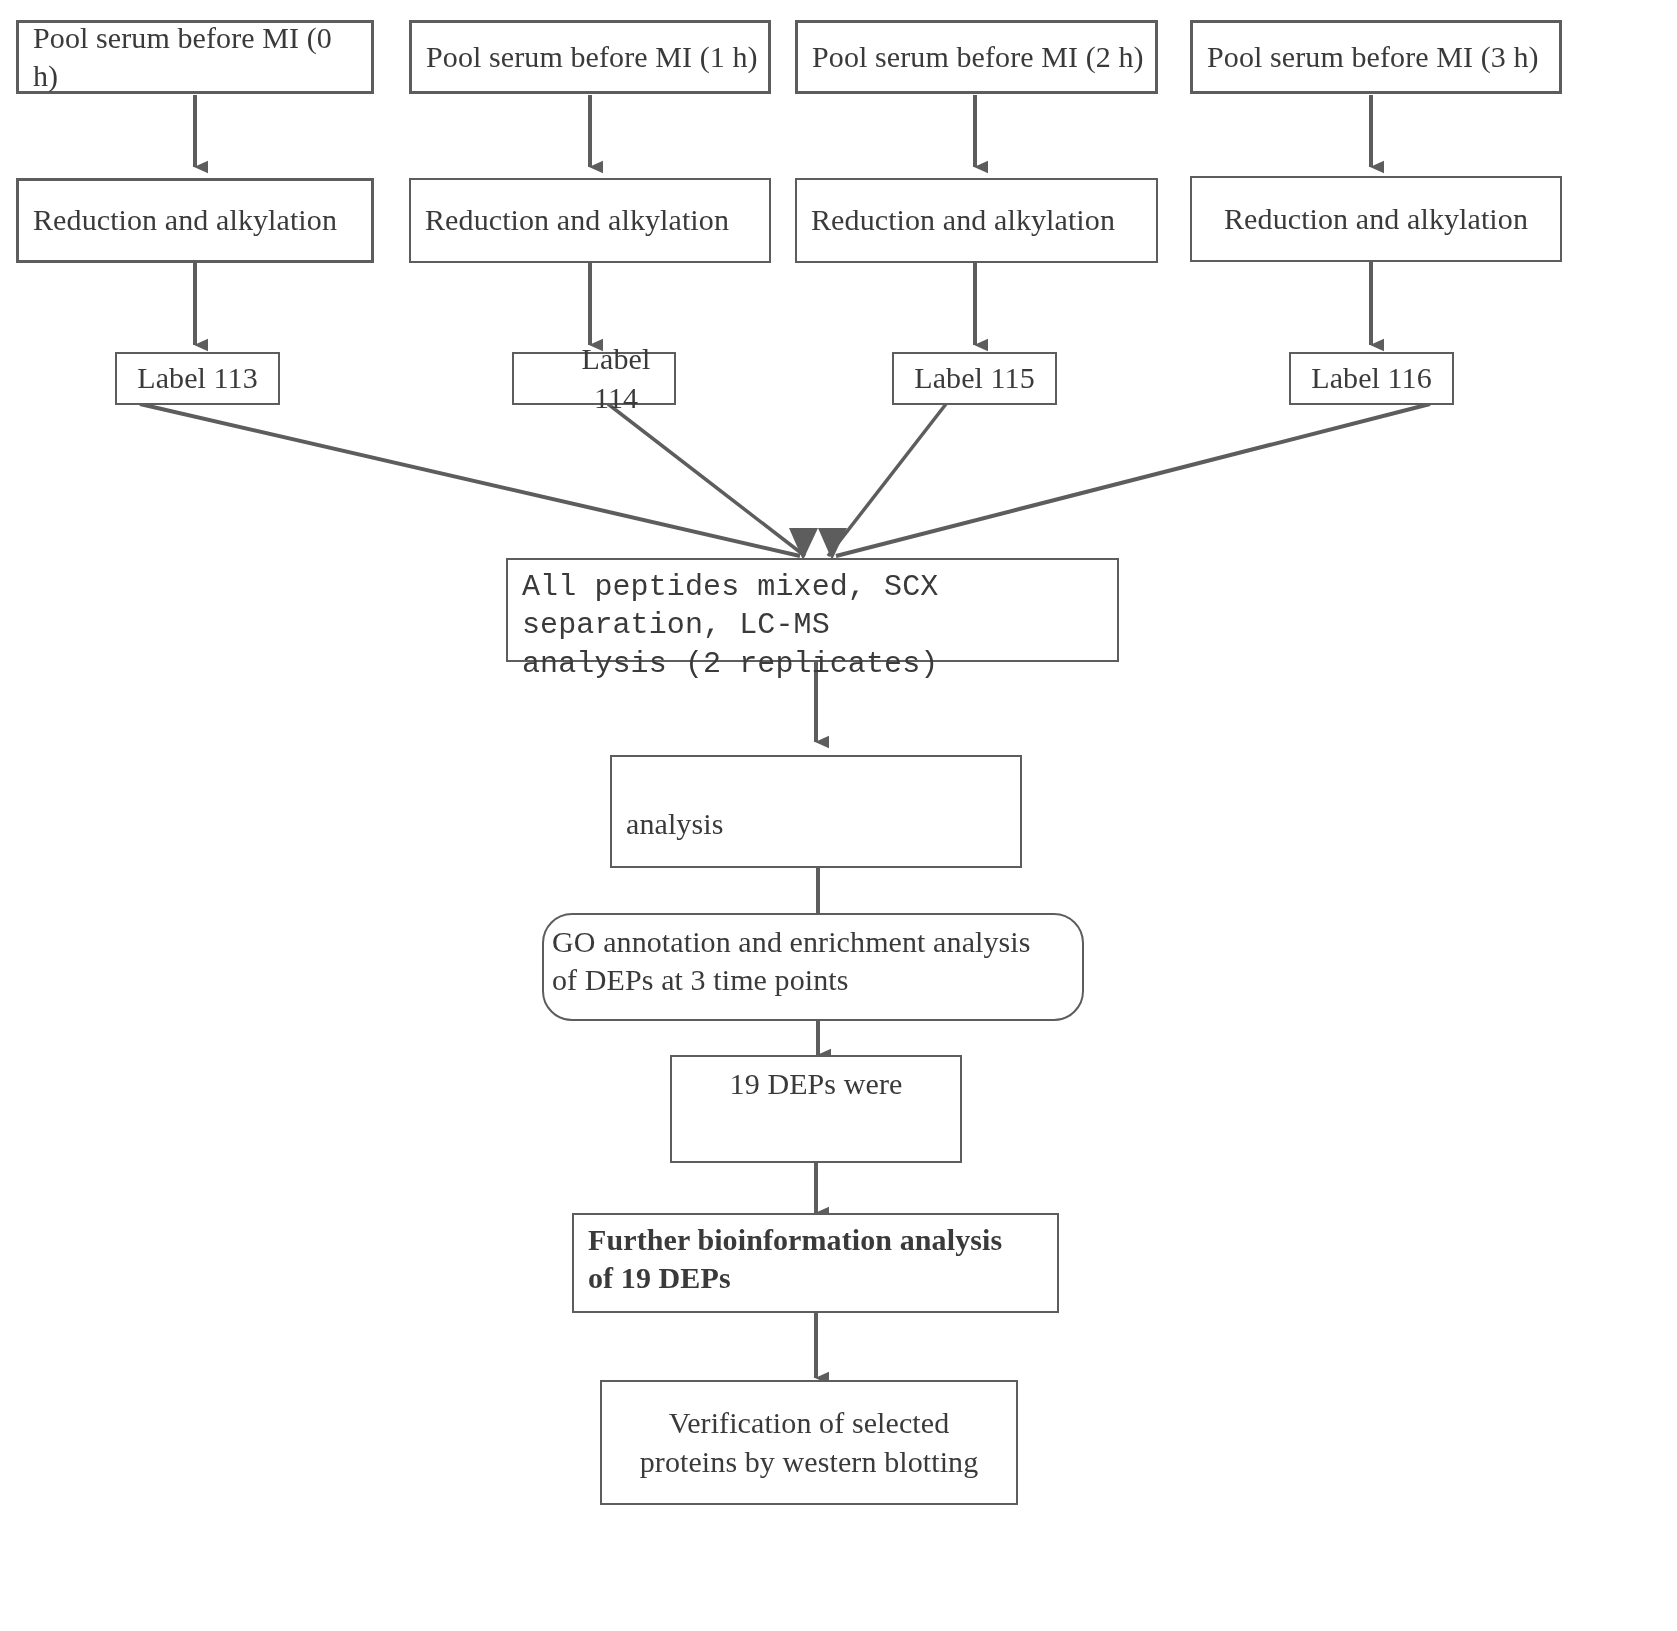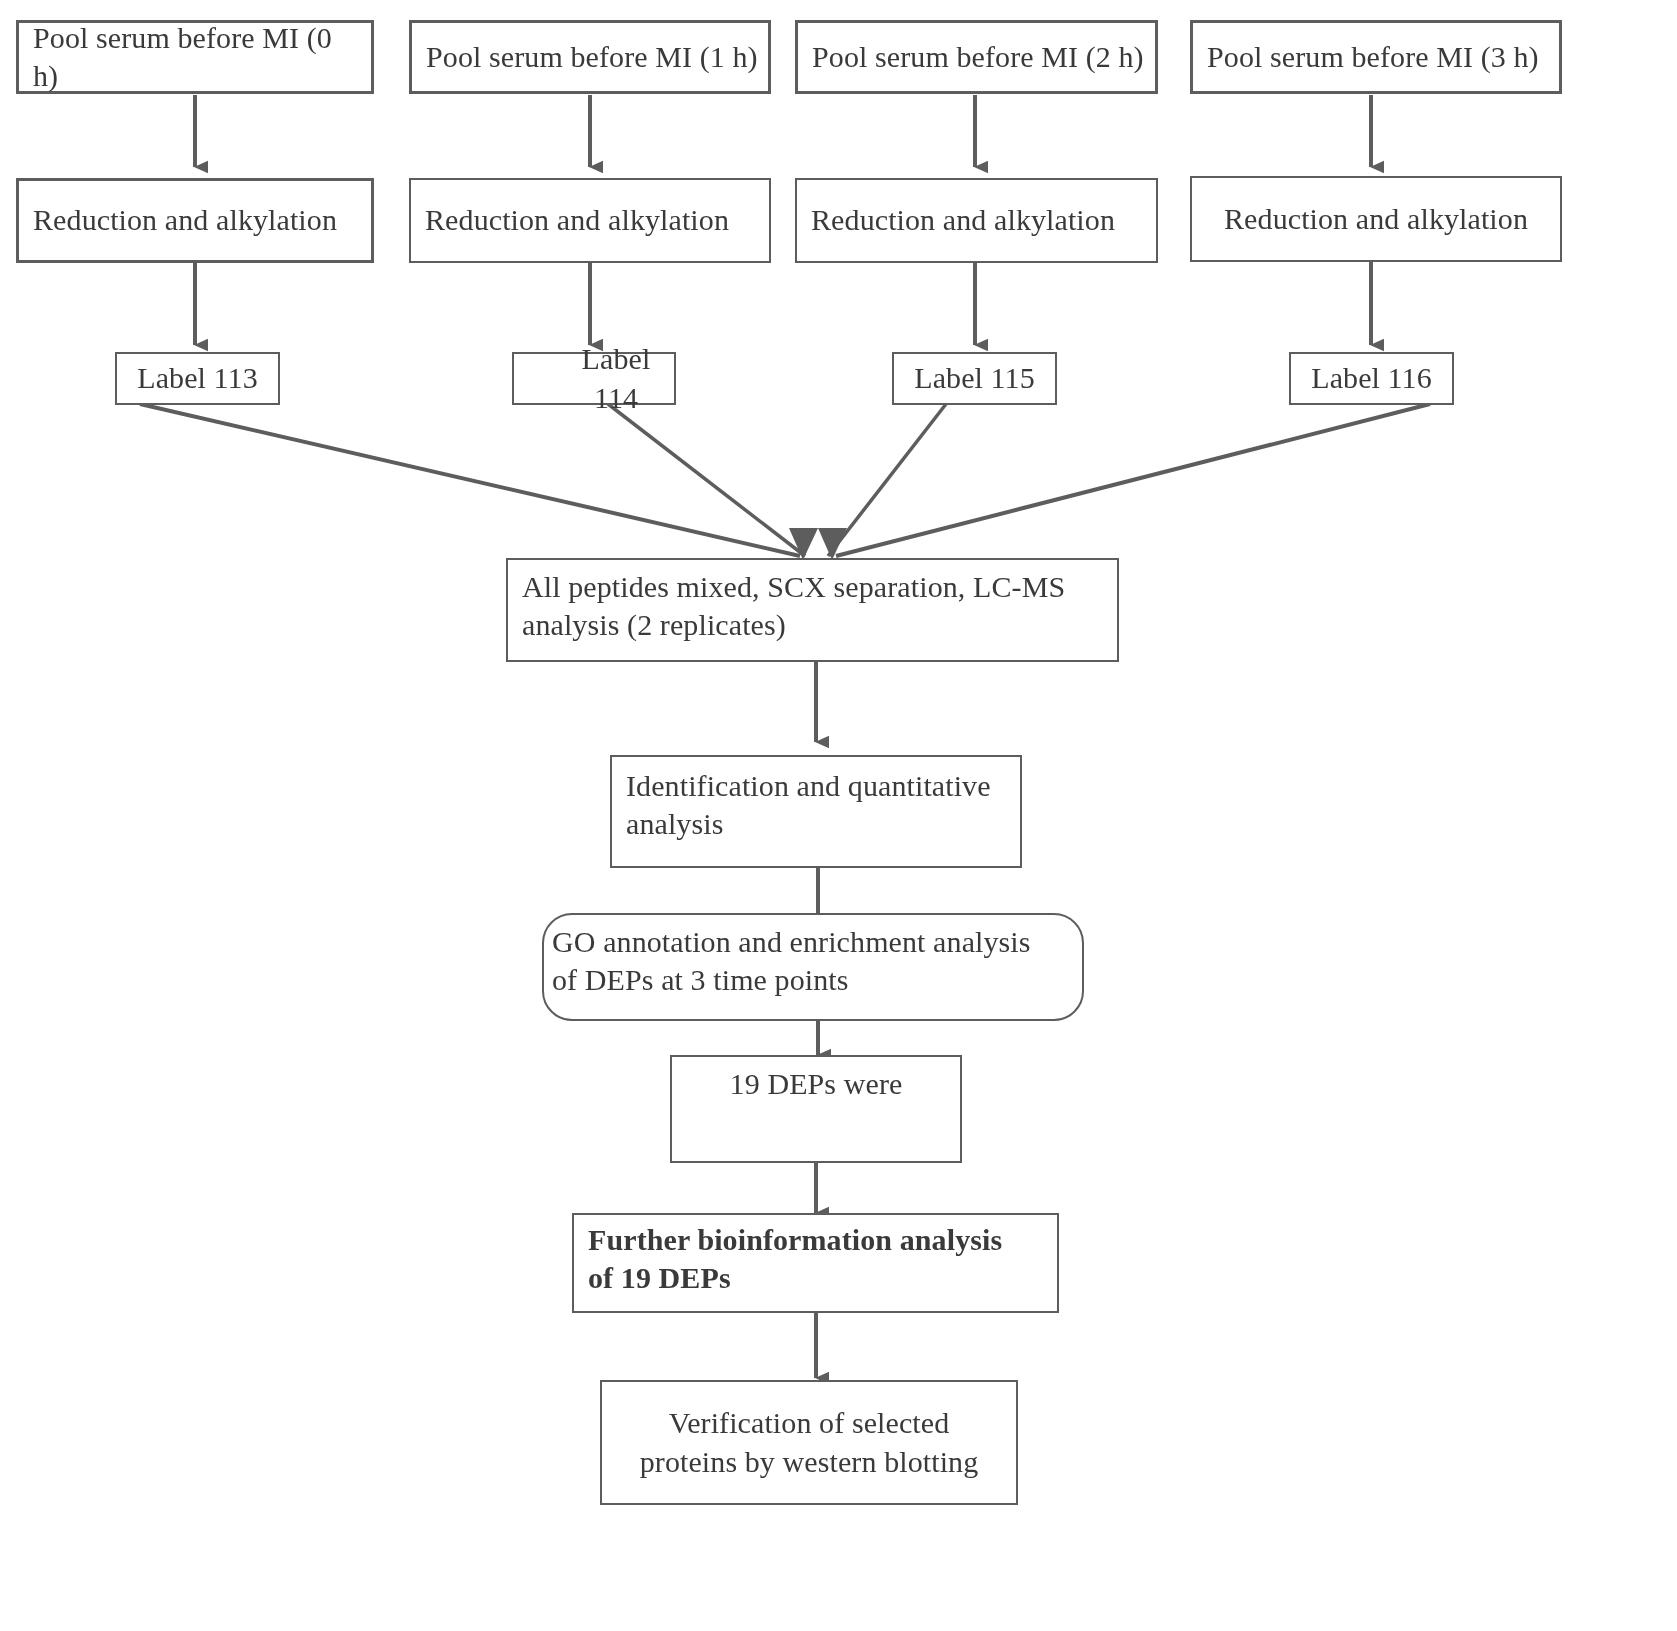--- a/index.html
+++ b/index.html
@@ -119,29 +119,29 @@
     <span class="txt">Label 114</span>
   </div>
   <div class="node center thin" style="left:892px; top:352px; width:165px; height:53px;">
     <span class="txt">Label 115</span>
   </div>
   <div class="node center thin" style="left:1289px; top:352px; width:165px; height:53px;">
     <span class="txt">Label 116</span>
   </div>
 
   <div class="node left thin" style="left:506px; top:558px; width:613px; height:104px; align-items:flex-start;">
-    <span class="txt" style="padding-top:8px;">
+    <span class="txt" style="padding-top:8px;font-family:Liberation Mono, monospace;">
       <span>All peptides mixed, SCX separation, LC-MS</span><br>
       <span>analysis (2 replicates)</span>
     </span>
   </div>
 
   <div class="node left thin" style="left:610px; top:755px; width:412px; height:113px; align-items:flex-start;">
     <span class="txt" style="padding-top:10px;">
-      <span>Identification and quantitative</span><br>
+      <br>
       <span>analysis</span>
     </span>
   </div>
 
   <div class="node left thin" style="left:542px; top:913px; width:542px; height:108px; align-items:flex-start;border-radius:30px;">
     <span class="txt" style="padding-top:8px; padding-left:8px;">
       <span>GO annotation and enrichment analysis</span><br>
       <span>of DEPs at 3 time points</span>
     </span>
   </div>

